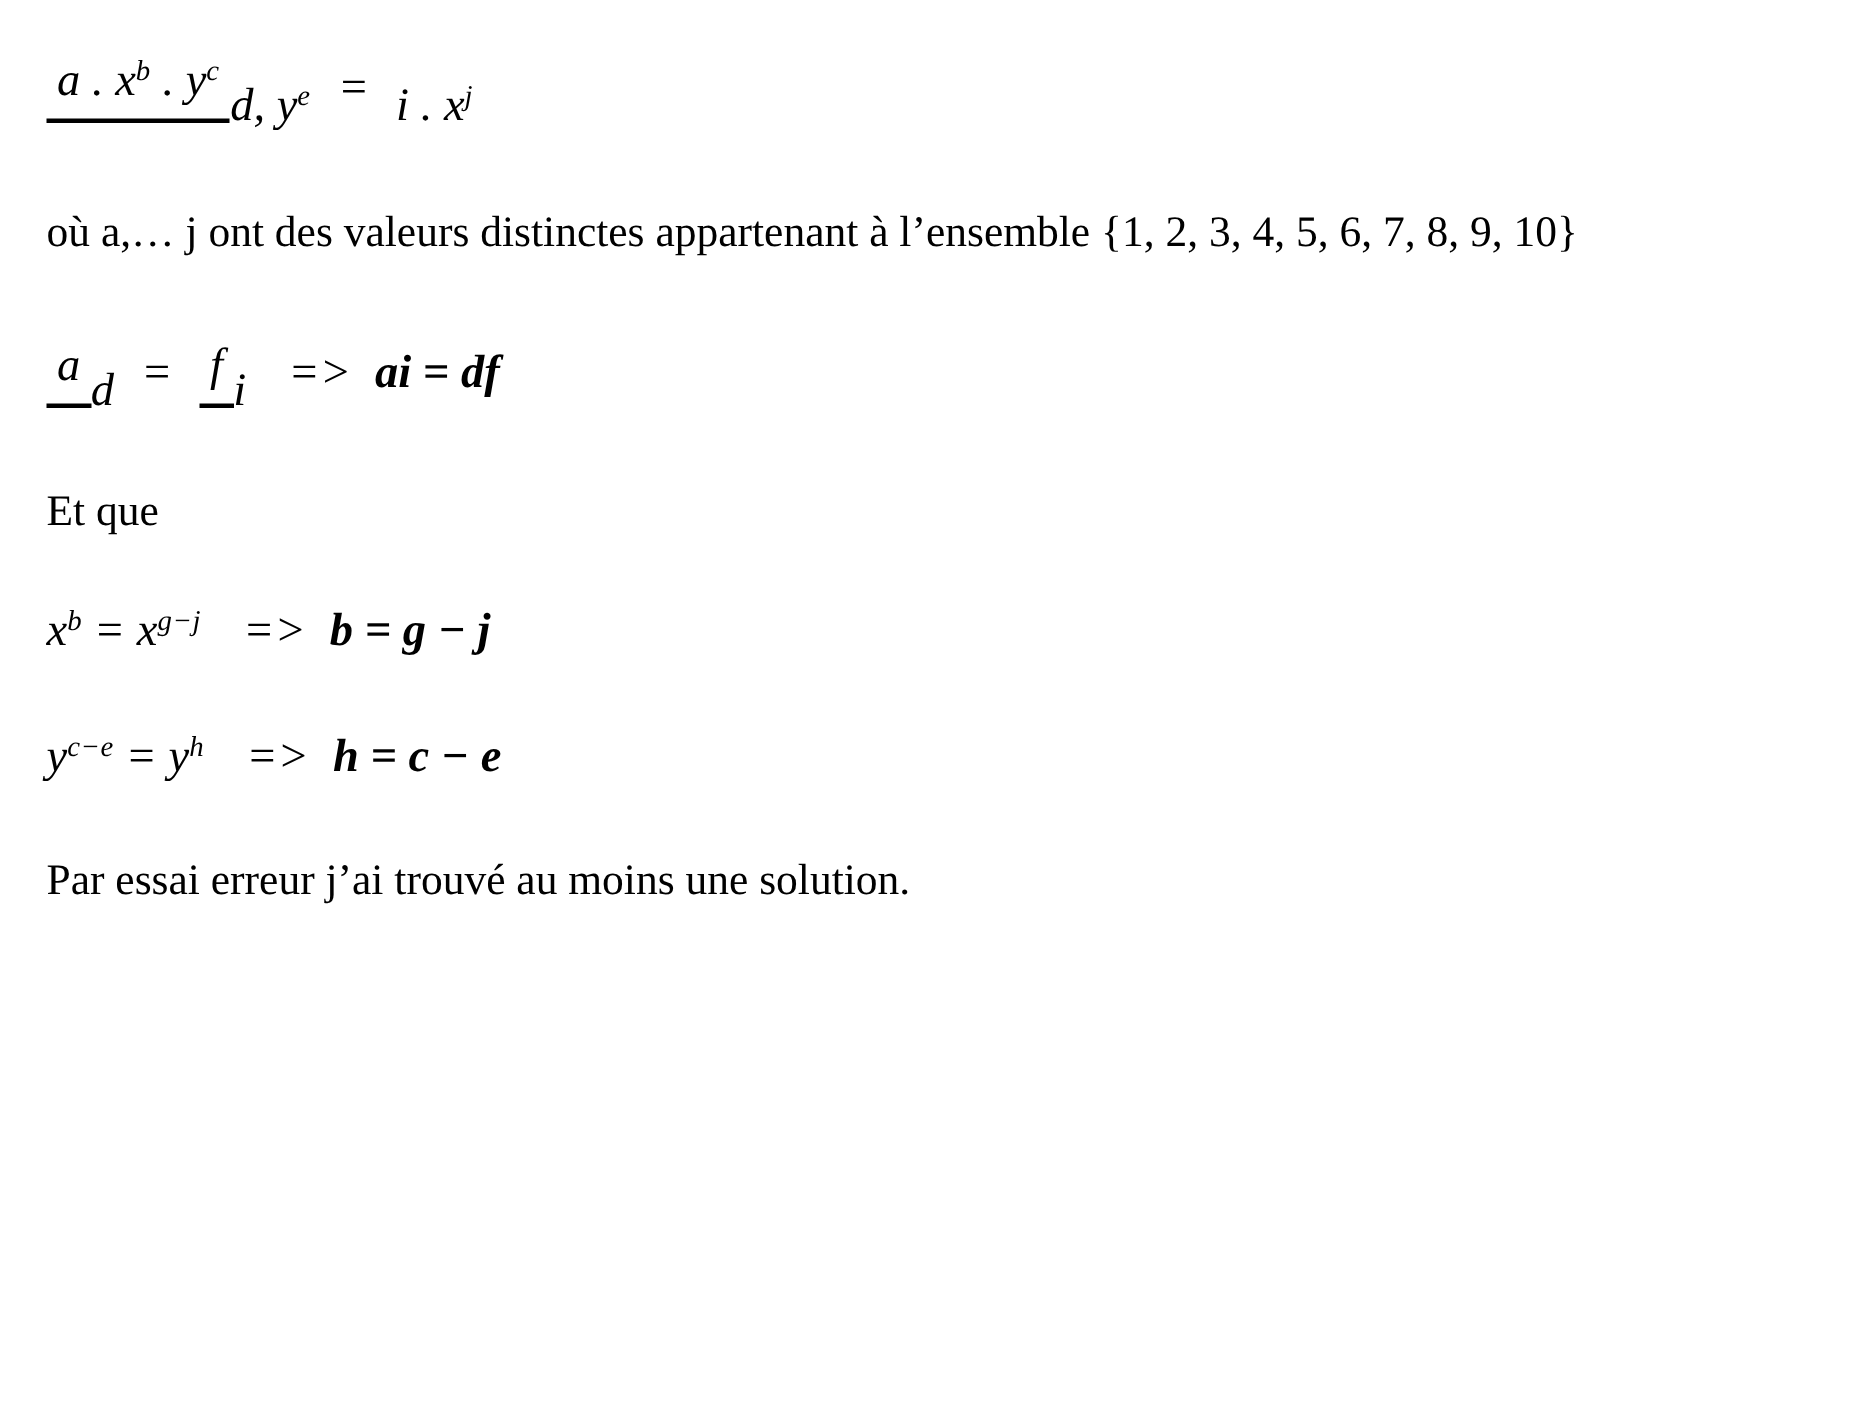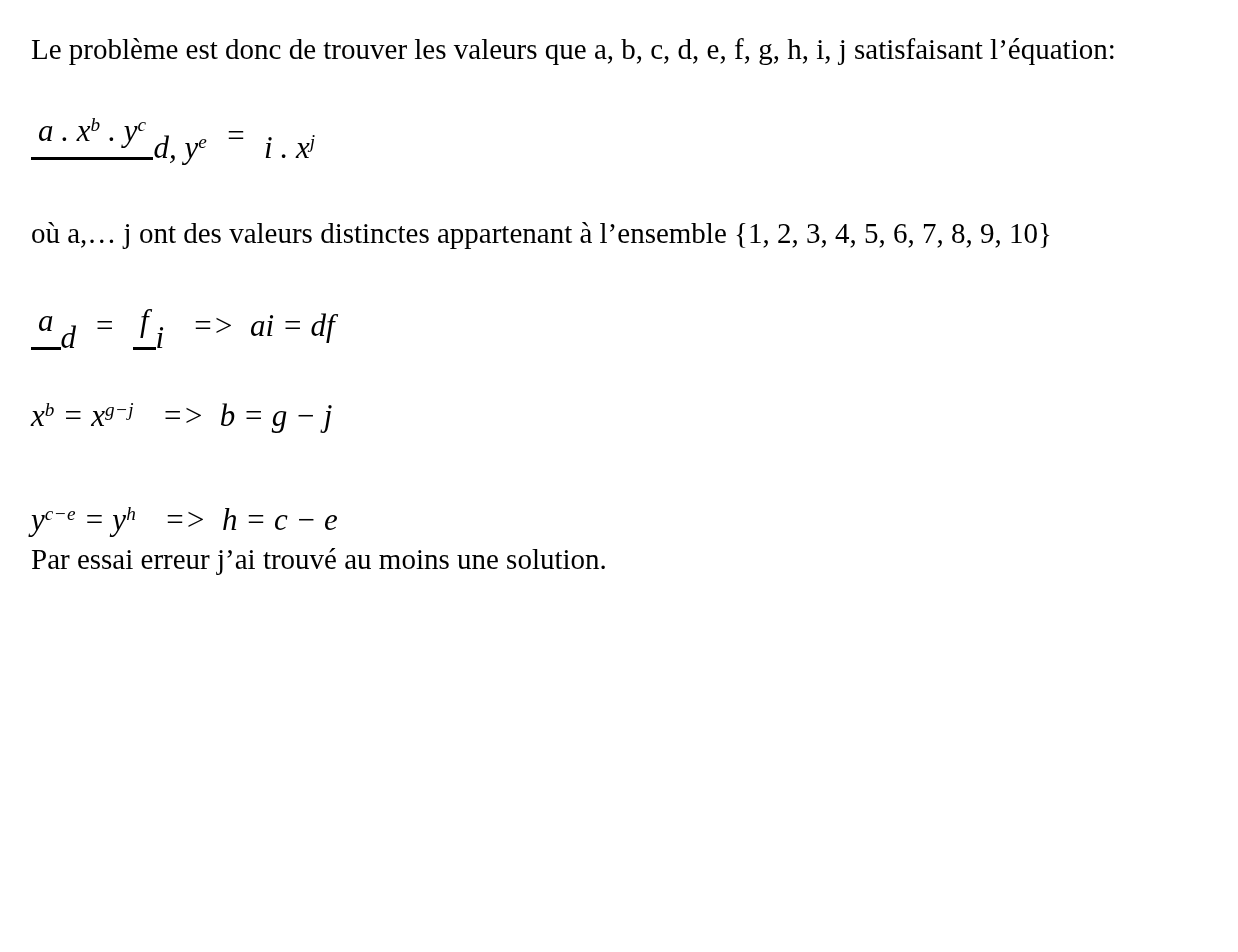--- a/index.html
+++ b/index.html
@@ -49,38 +49,37 @@
     border-bottom: 3px solid #000;
     white-space: nowrap;
   }
   .frac .den {
     display: block;
     padding-top: 24px;
     white-space: nowrap;
   }
   .rel { margin: 0 18px; }
   .arrow { margin: 0 16px 0 28px; white-space: nowrap; }
-  .conclusion { white-space: nowrap; }
+  .conclusion { white-space: nowrap; font-weight: bold; }
   .eq-line { display: flex; align-items: baseline; }
 
   .mb-p1   { margin-bottom: 36px; }
   .mb-eq1  { margin-bottom: 46px; }
   .mb-p2   { margin-bottom: 42px; font-family: Liberation Serif, serif; }
   .mb-p3   { margin-bottom: 34px; }
   .mb-eq2  { margin-bottom: 42px; }
   .mb-p4   { margin-bottom: 40px; }
-  .mb-eq3  { margin-bottom: 68px; }
-  .mb-eq4  { }
+  .mb-eq3  { margin-bottom: 48px; }
+  .mb-eq4  { margin-bottom: 44px; }
 </style>
 </head>
 <body>
 
 <div class="page">
 
-  <p class="text mb-p1">Le problème est donc de trouver les valeurs que a, b, c, d, e, f, g, h, i, j satisfaisant l’équation:</p>
 
   <div class="math eq-row mb-eq1">
     <span class="frac">
       <span class="num">a . x<sup>b</sup> . y<sup>c</sup></span>
       <span class="den">d, y<sup>e</sup></span>
     </span>
     <span class="rel">=</span>
     <span class="frac">
       <span class="den">i . x<sup>j</sup></span>
     </span>
@@ -96,20 +95,21 @@
     </span>
     <span class="rel">=</span>
     <span class="frac">
       <span class="num">f</span>
       <span class="den">i</span>
     </span>
     <span class="arrow">=&gt;</span>
     <span class="conclusion">ai = df</span>
   </div>
 
+  <p class="text mb-p4">Et que</p>
 
   <div class="math eq-line mb-eq3">
     <span>x<sup>b</sup> = x<sup>g−j</sup></span>
     <span class="arrow">=&gt;</span>
     <span class="conclusion">b = g − j</span>
   </div>
 
   <div class="math eq-line mb-eq4">
     <span>y<sup>c−e</sup> = y<sup>h</sup></span>
     <span class="arrow">=&gt;</span>

